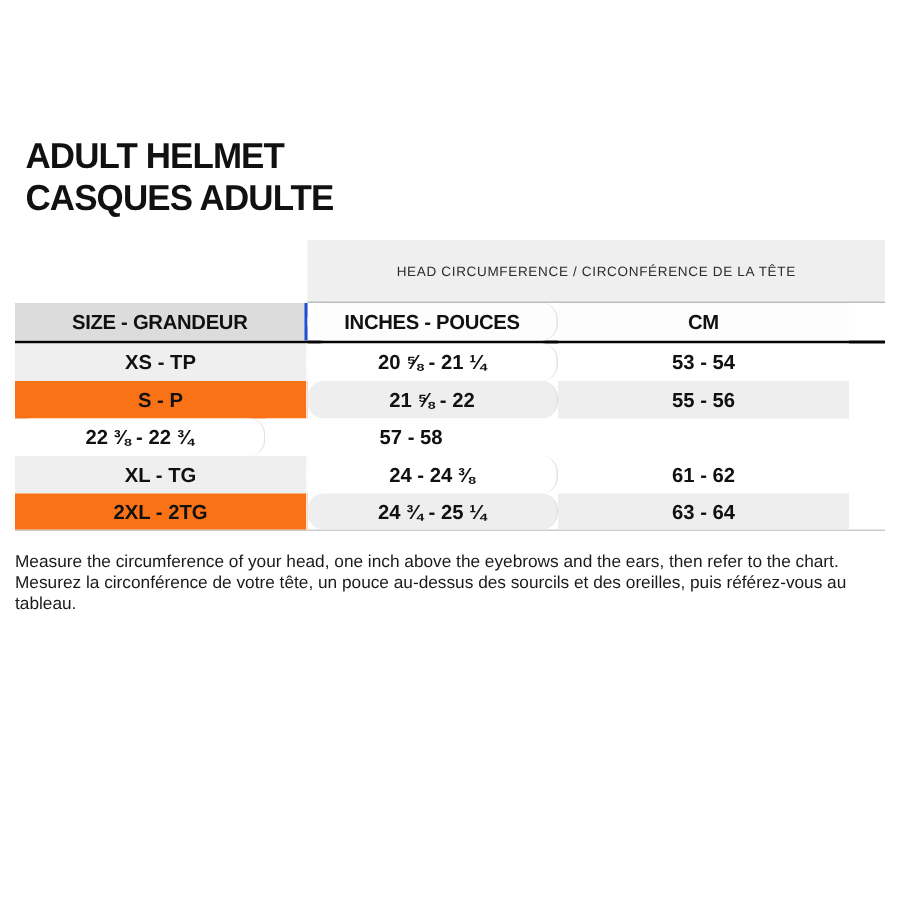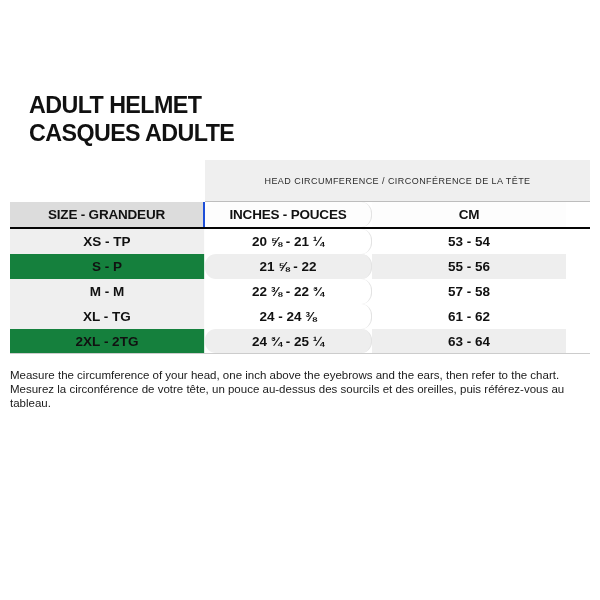--- a/index.html
+++ b/index.html
@@ -7,21 +7,21 @@
   body {
     position: relative;
     font-family: "Liberation Sans", "DejaVu Sans", sans-serif;
     color: #111111;
     overflow: hidden;
   }
 
   
   .title-block {
     position: absolute;
-    left: 29px;
+    left: 17px;
     top: 91px;
   }
   .title-line {
     font-size: 24px;
     font-weight: 800;
     line-height: 28px;
     letter-spacing: -0.6px;
     color: #111111;
     transform: scaleX(0.97);
     transform-origin: left center;
@@ -83,21 +83,21 @@
     justify-content: center;
     font-size: 13.5px;
     white-space: nowrap;
   }
   .td.c1 { font-weight: 700; border-right: 1px solid rgba(255,255,255,0.85); }
   .td.c2 { font-weight: 600; border-right: 1px solid #e3e3e3; }
   .td.c3 { font-weight: 600; }
 
   .data-row.odd  .c1 { background: #efefef; }
   .data-row.odd  .c2, .data-row.odd  .c3 { background: #ffffff; }
-  .data-row.even .c1 { background: #15803d; }
+  .data-row.even .c1 { background: #f97316; }
   .data-row.even .c2, .data-row.even .c3 { background: #eeeeee; }
 
   .data-row:last-child { border-bottom: 1px solid #cccccc; }
 
   
   .footer-note {
     position: absolute;
     left: 10px;
     top: 368px;
     width: 560px;
@@ -134,21 +134,20 @@
     <div class="td c3">53 - 54</div>
   </div>
 
   <div class="tr data-row even">
     <div class="td c1">S - P</div>
     <div class="td c2">21 ⅝ - 22</div>
     <div class="td c3">55 - 56</div>
   </div>
 
   <div class="tr data-row odd">
-    <div class="td c1">M - M</div>
     <div class="td c2">22 ⅜ - 22 ¾</div>
     <div class="td c3">57 - 58</div>
   </div>
 
 
   <div class="tr data-row odd">
     <div class="td c1">XL - TG</div>
     <div class="td c2">24 - 24 ⅜</div>
     <div class="td c3">61 - 62</div>
   </div>

